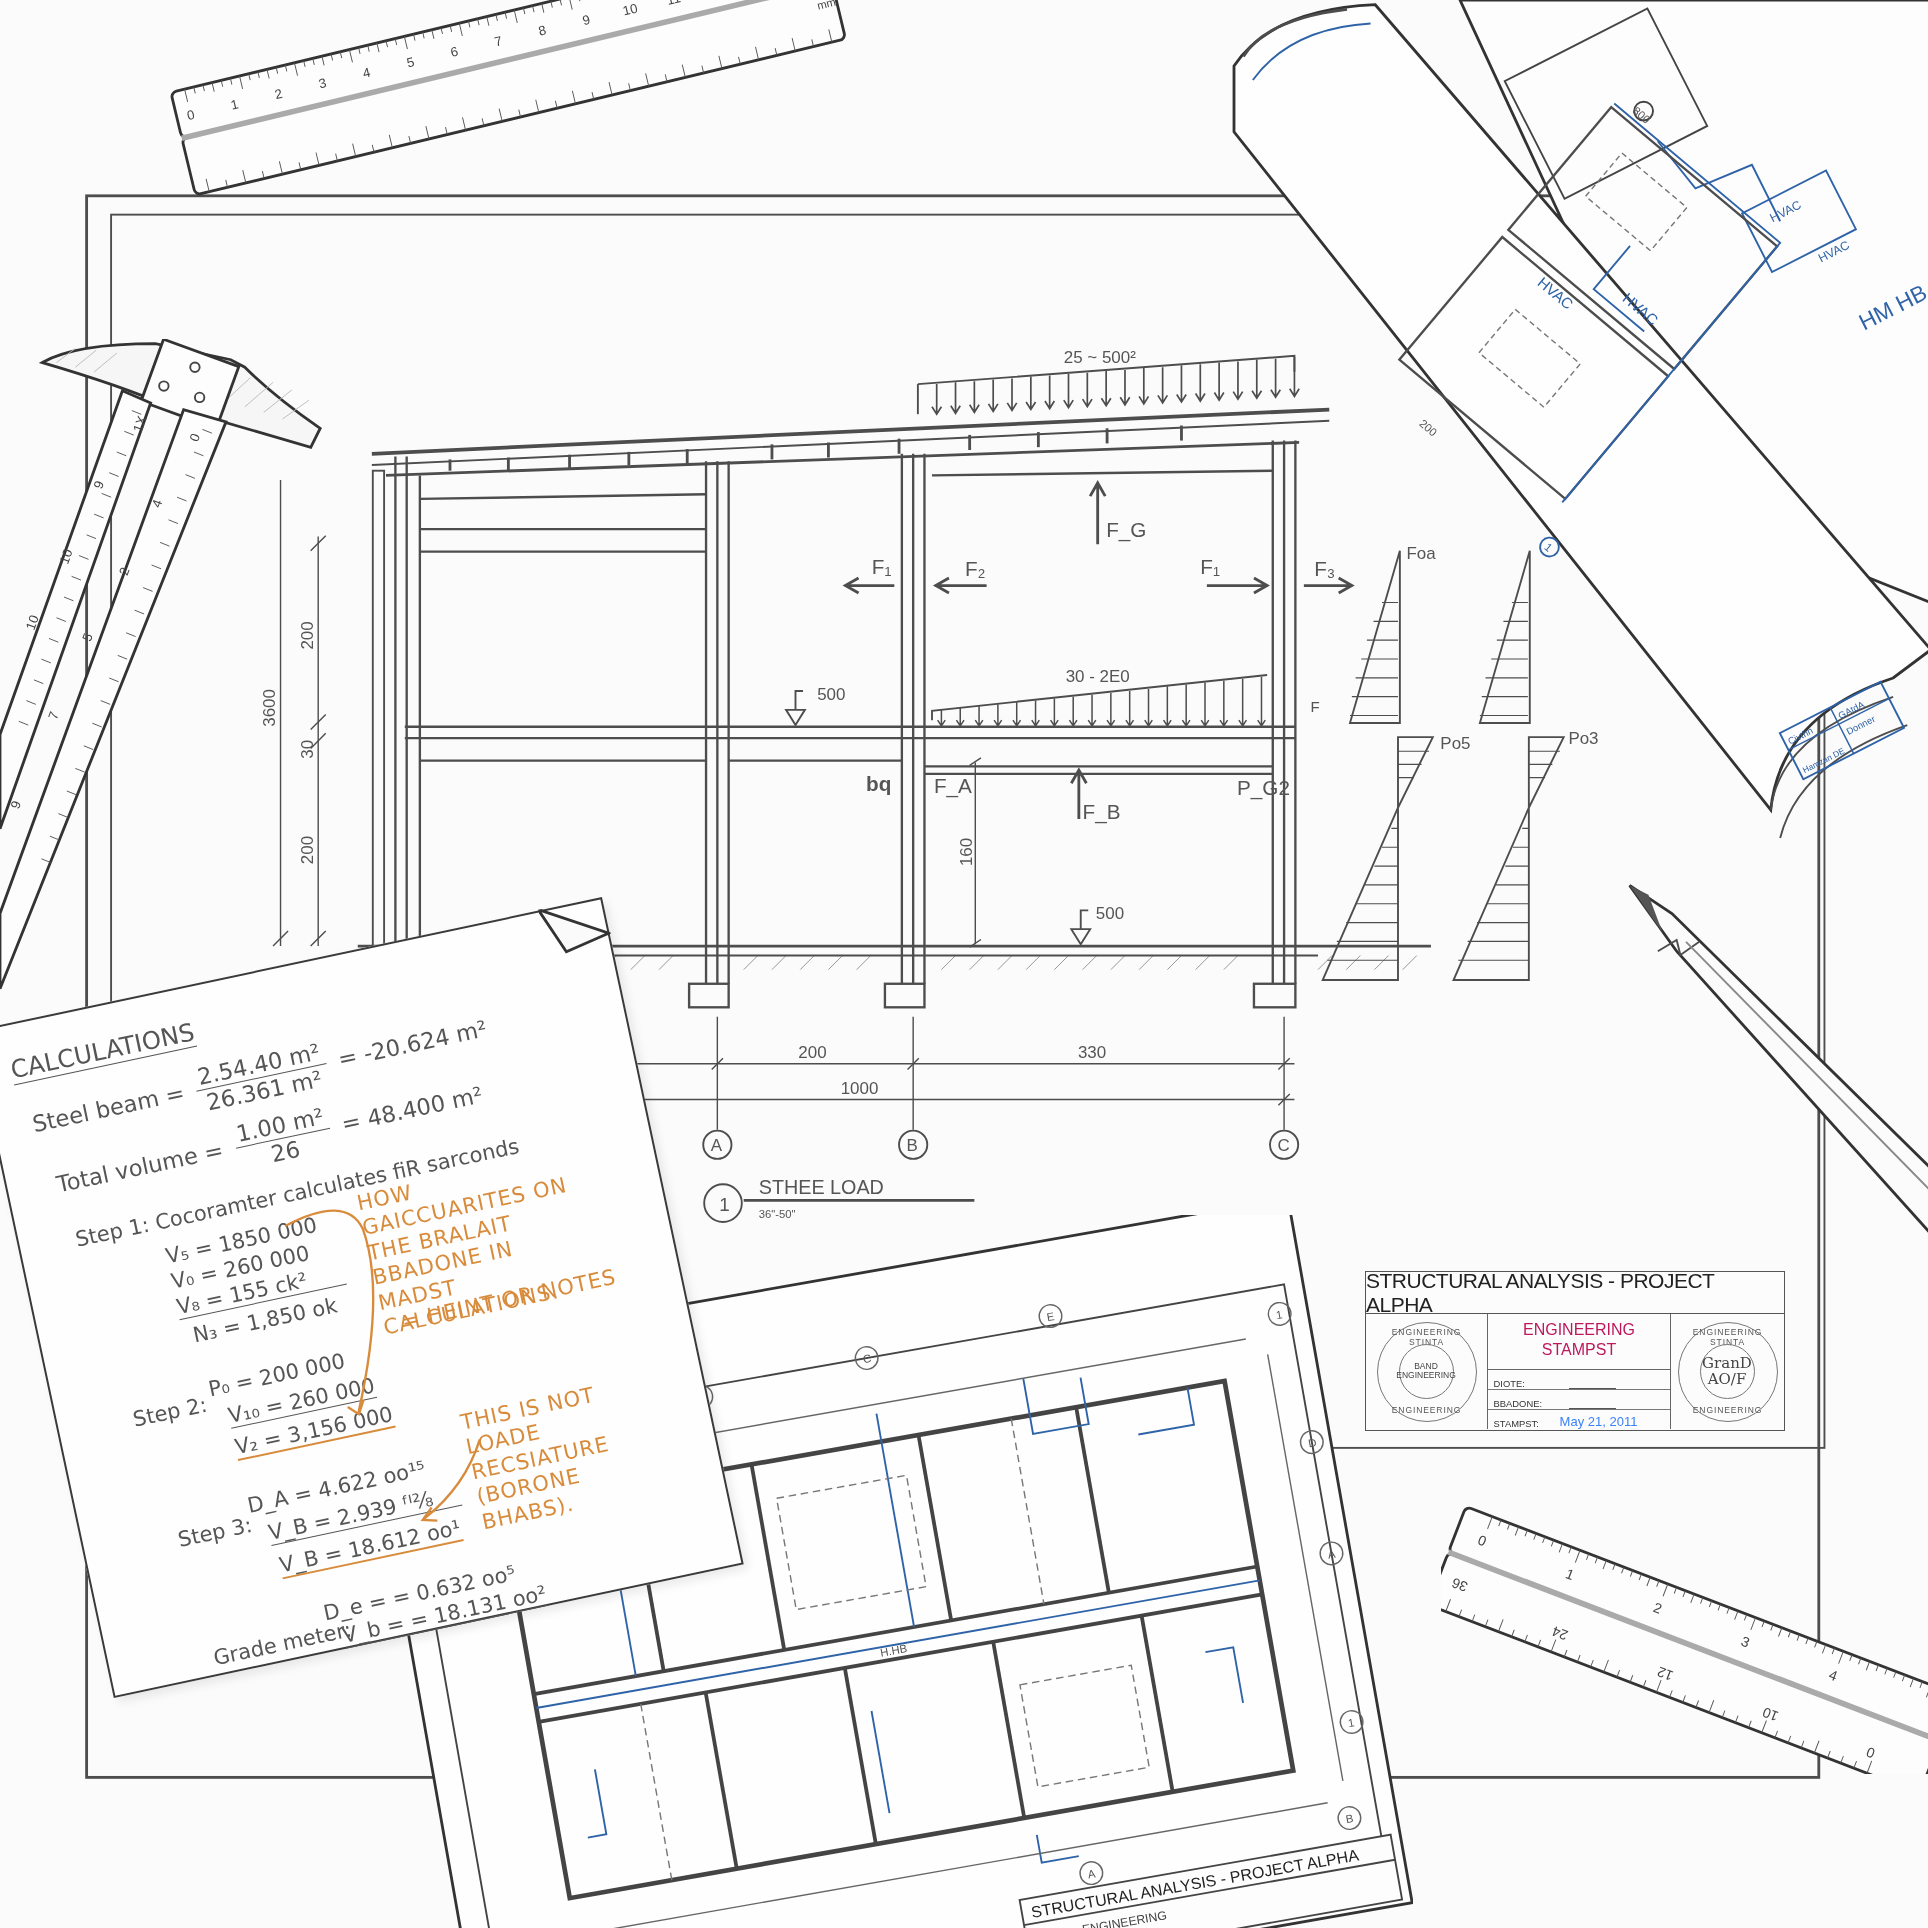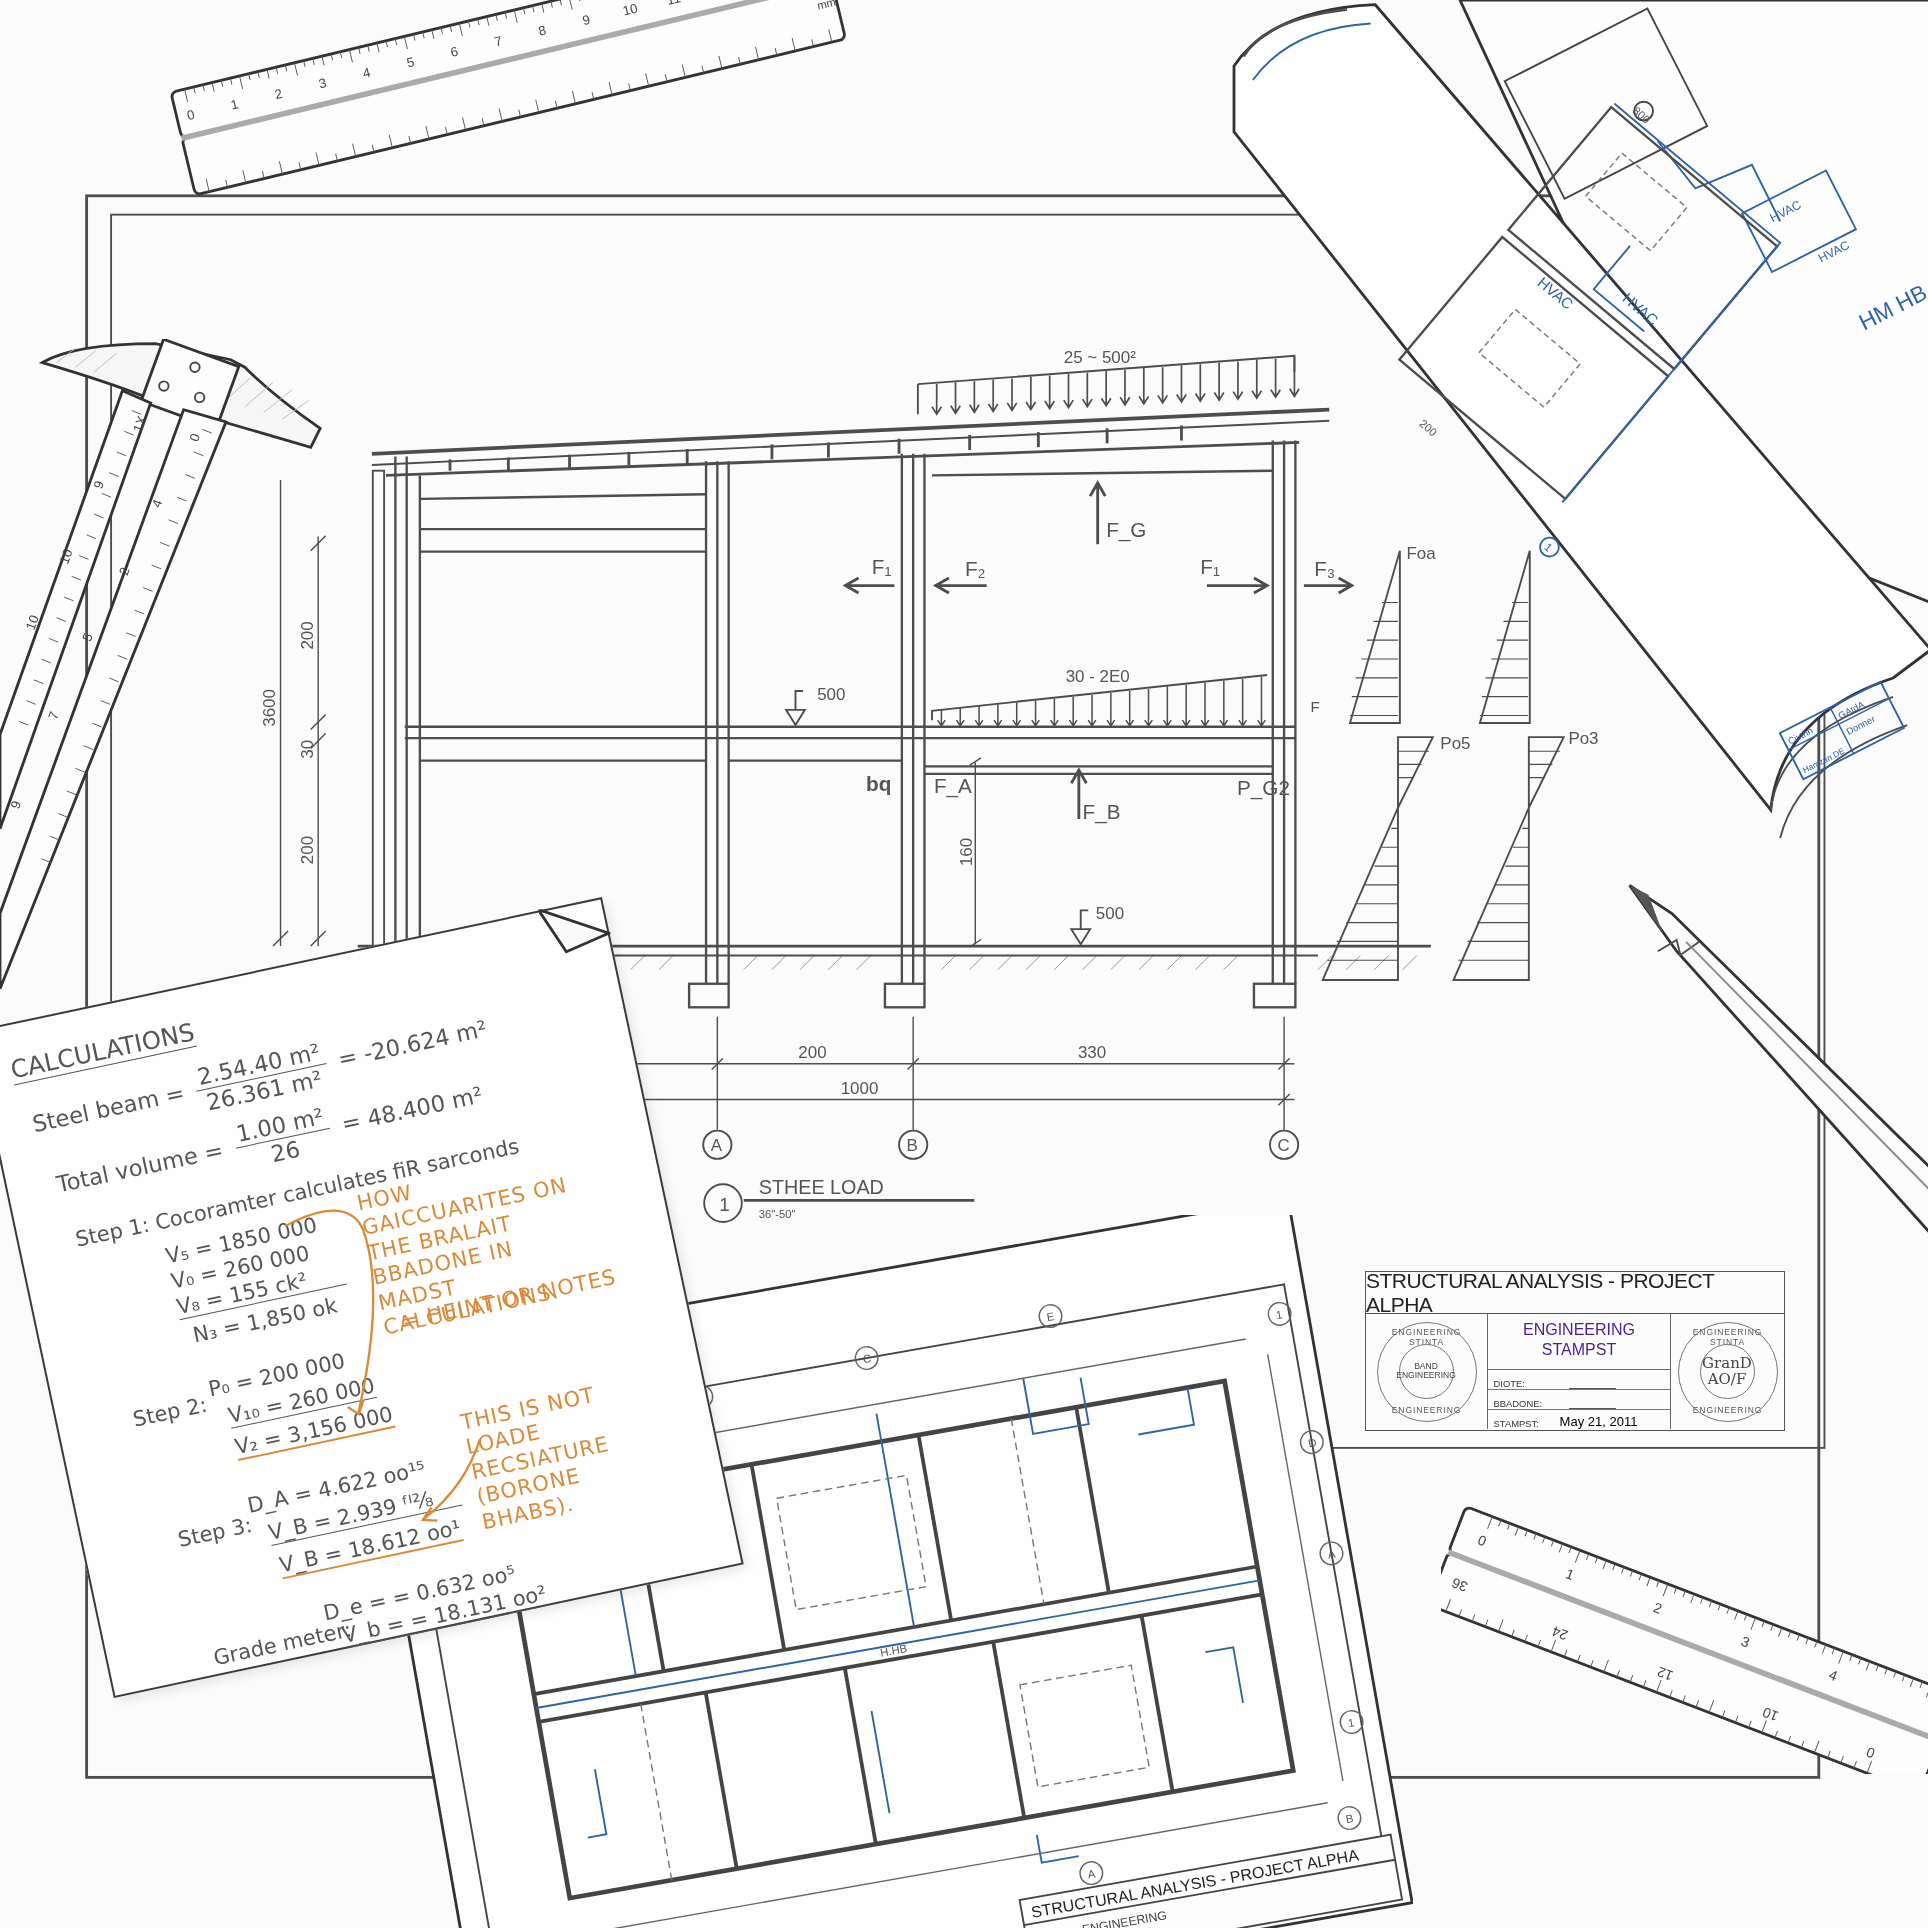--- a/index.html
+++ b/index.html
@@ -11,25 +11,25 @@
   .ink { stroke:#4d4d4d; fill:none; }
   .blue { stroke:#2f63a8; fill:none; }
 
   
   #title-block { left:1365px; top:1271px; width:418px; height:158px; border:1.9px solid #555; background:#fcfcfc; }
   #tb-title { height:41px; border-bottom:1.9px solid #555; font-size:21px; color:#222; display:flex; align-items:center; justify-content:center; letter-spacing:-0.5px; }
   #tb-body { display:flex; height:115px; }
   .stamp-cell { width:121px; border-right:1.9px solid #666; display:flex; align-items:center; justify-content:center; }
   .stamp-cell.right { border-right:none; border-left:1.9px solid #666; width:113px; }
   #tb-mid { flex:1; display:flex; flex-direction:column; }
-  #tb-mid-head { height:49px; border-bottom:1.9px solid #666; text-align:center; font-size:16px; line-height:20px; padding-top:5.6px; color:#4c1d95; }
+  #tb-mid-head { height:49px; border-bottom:1.9px solid #666; text-align:center; font-size:16px; line-height:20px; padding-top:5.6px; color:#be185d; }
   .tb-row { flex:1; border-bottom:1.9px solid #777; display:flex; align-items:flex-end; font-size:9.4px; padding-left:5.6px; color:#333; }
   .tb-row:last-child { border-bottom:none; }
   .tb-row .lbl { width:66px; }
-  .tb-row .val { font-size:13px; color:#000000; }
+  .tb-row .val { font-size:13px; color:#3b82f6; }
   .tb-row .dash { width:47px; border-top:1.9px solid #555; margin-left:9.4px; }
   .stamp { width:98px; height:98px; border-radius:50%; border:1.9px solid #777; position:relative; }
   .stamp .inner { position:absolute; left:21px; top:21px; width:53px; height:53px; border-radius:50%; border:1.9px solid #777;
                   display:flex; align-items:center; justify-content:center; text-align:center; font-size:8.5px; line-height:9.4px; color:#444; }
   .stamp .ring-top { position:absolute; top:4px; width:100%; text-align:center; font-size:8.5px; color:#555; letter-spacing:0.9px; }
   .stamp .ring-bot { position:absolute; bottom:5.6px; width:100%; text-align:center; font-size:8.5px; color:#555; letter-spacing:0.9px; }
   .stamp.big .inner { font-size:15px; line-height:16px; font-family:"DejaVu Serif", serif; }
 
   
   #calc-sheet { left:-28px; top:1031px; width:640px; height:678px; background:#fefefe; border:2.8px solid #3a3a3a;

